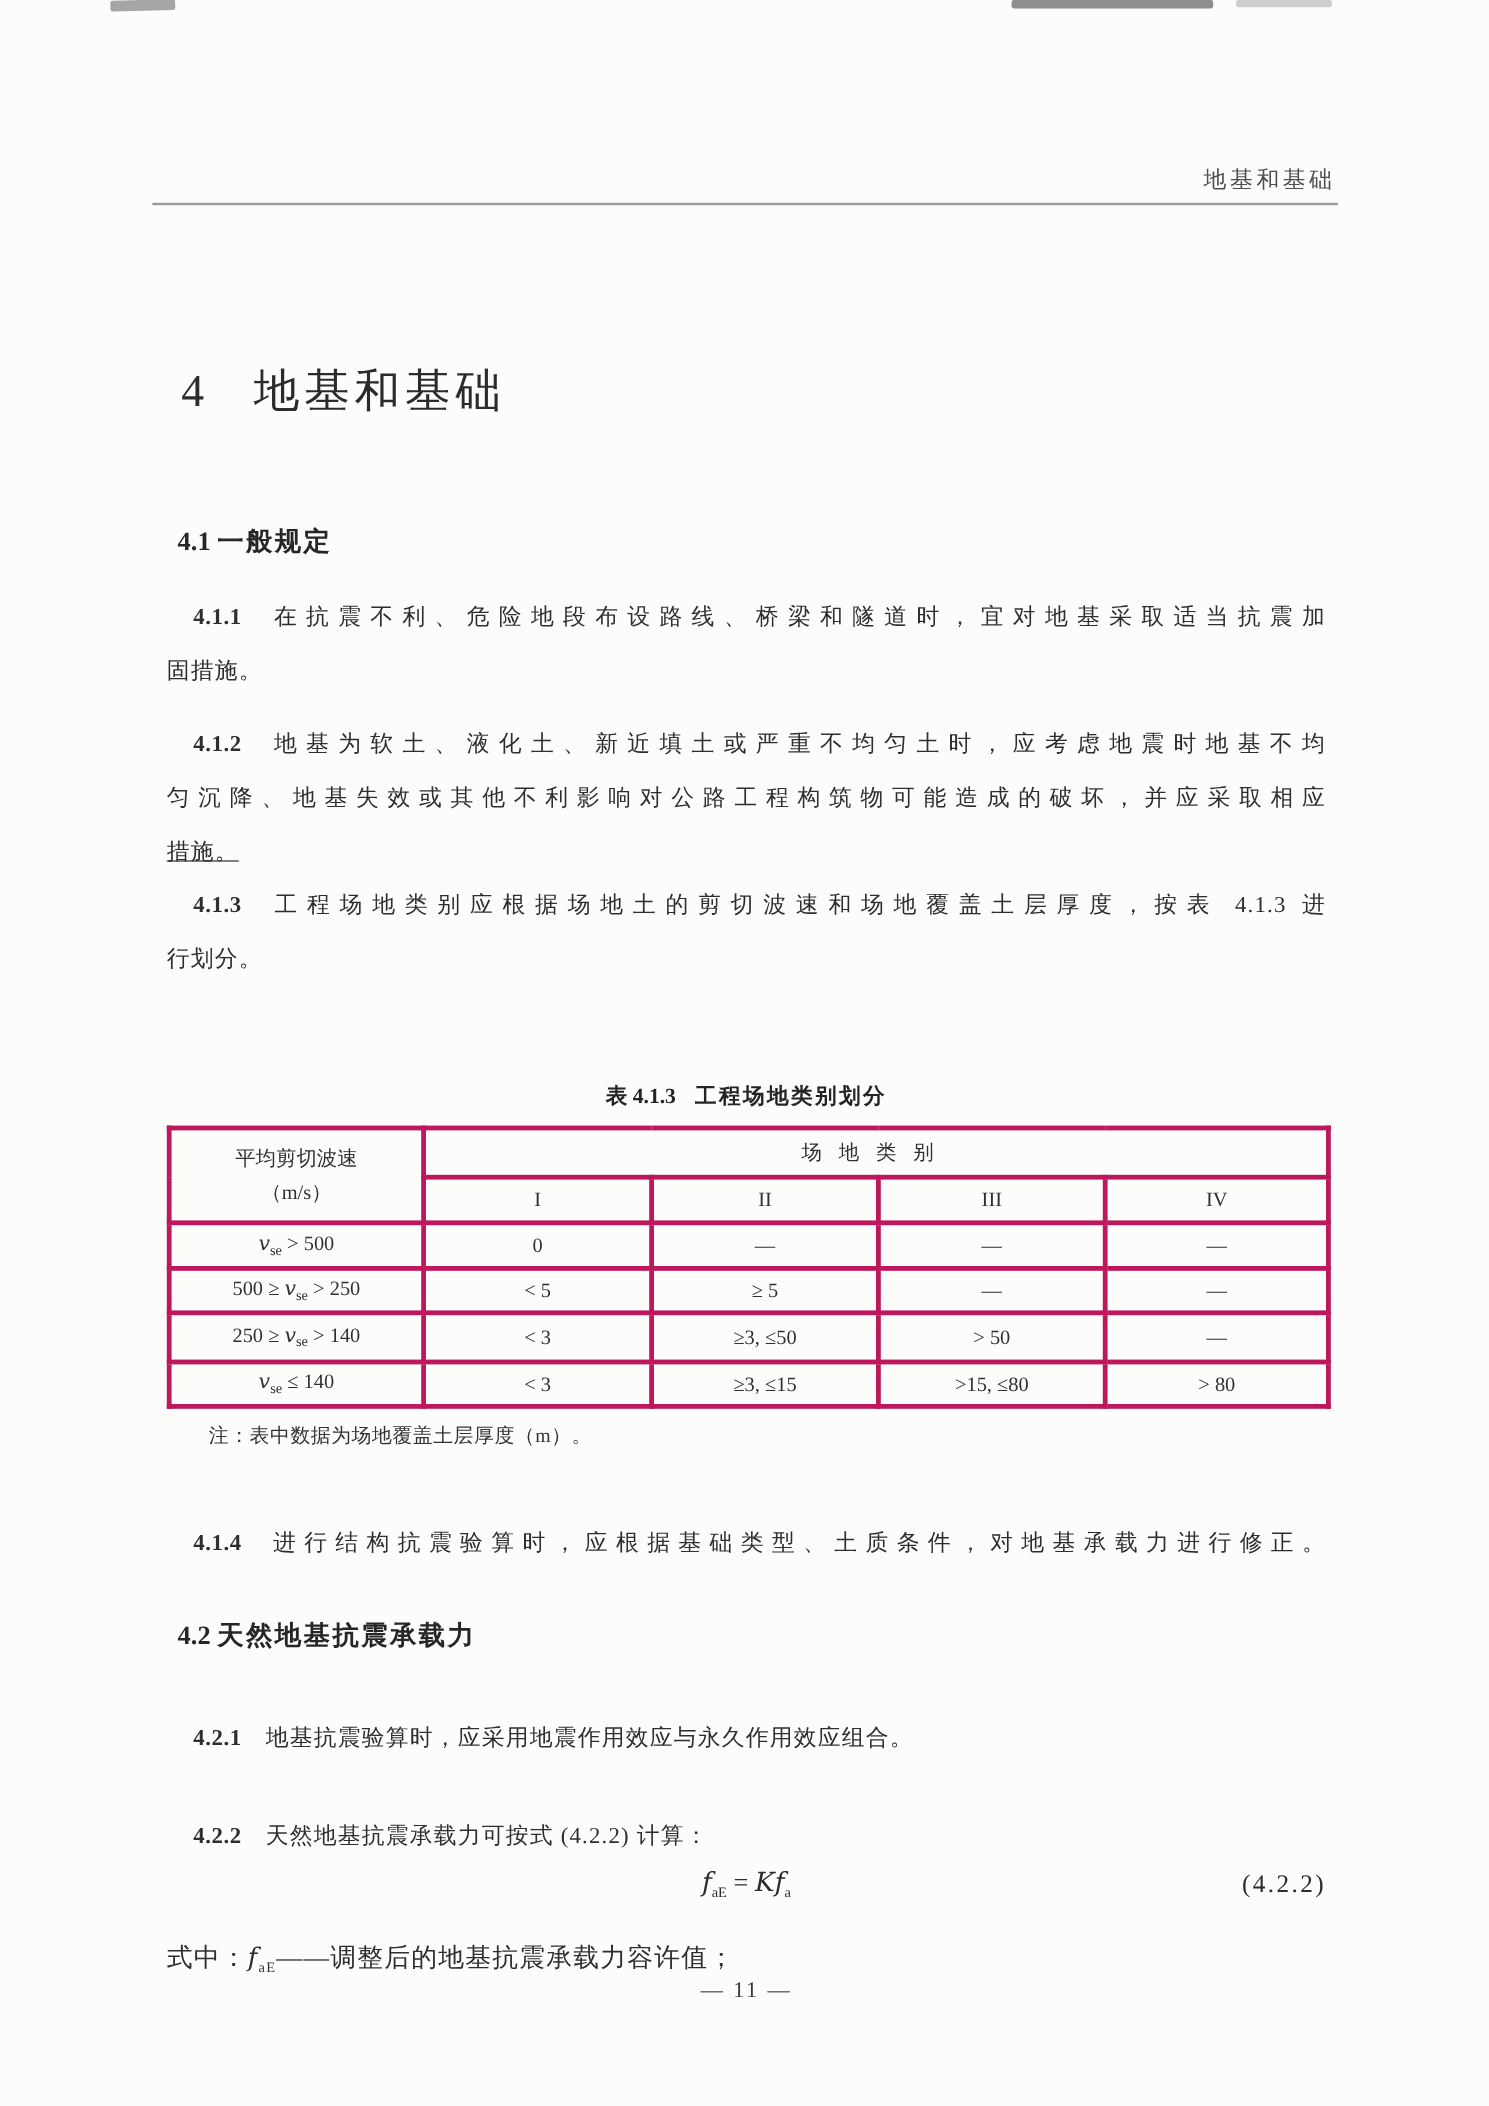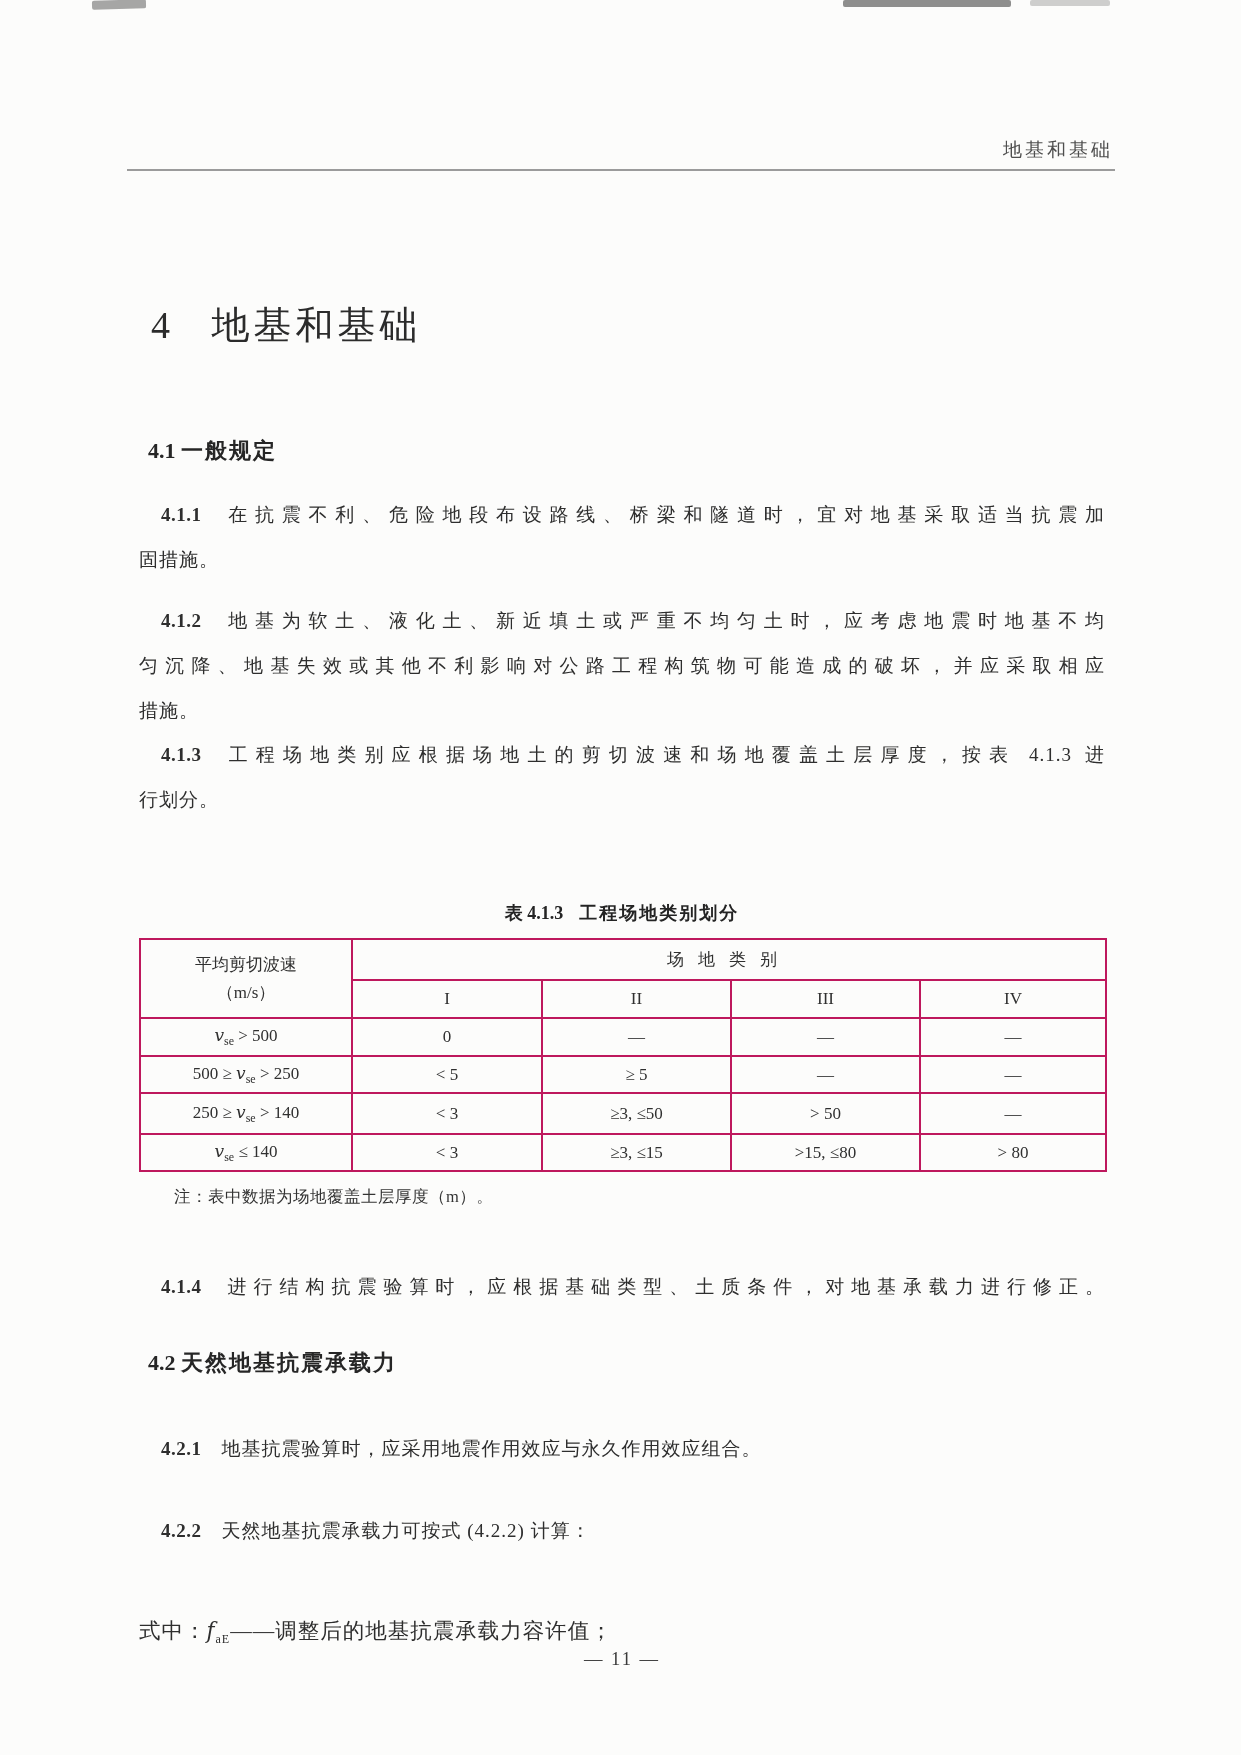--- a/index.html
+++ b/index.html
@@ -50,21 +50,21 @@
     font-size:18px;font-weight:bold;color:#242424;
   }
   .tbl-caption .cap-title{margin-left:16px;letter-spacing:2px;}
   
   table.site{
     position:absolute;left:139px;top:938px;width:966px;
     border-collapse:collapse;table-layout:fixed;
     font-size:17px;color:#303030;
   }
   table.site th,table.site td{
-    border:2px solid #be185d;
+    border:4px solid #be185d;
     text-align:center;vertical-align:middle;
     font-weight:normal;padding:0 4px;
     overflow:hidden;
   }
   table.site{border:2px solid #3c3c3c;}
   table.site .corner{line-height:1.6;}
   table.site .group{letter-spacing:14px;}
   table.site thead tr:nth-child(1){height:41px;}
   table.site thead tr:nth-child(2){height:38px;}
   table.site tbody tr:nth-child(1){height:38px;}
@@ -115,21 +115,21 @@
 
   <div class="abs pline indent fill" style="top:500px;">
     <span class="pnum">4.1.1</span><span>在抗震不利、危险地段布设路线、桥梁和隧道时，宜对地基采取适当抗震加</span>
   </div>
   <div class="abs pline" style="top:545px;">固措施。</div>
 
   <div class="abs pline indent fill" style="top:606px;">
     <span class="pnum">4.1.2</span><span>地基为软土、液化土、新近填土或严重不均匀土时，应考虑地震时地基不均</span>
   </div>
   <div class="abs pline fill" style="top:651px;">匀沉降、地基失效或其他不利影响对公路工程构筑物可能造成的破坏，并应采取相应</div>
-  <div class="abs pline" style="top:696px;">措施。</div>
+  <div class="abs pline" style="top:696px;text-decoration:underline;">措施。</div>
 
   <div class="abs pline indent fill" style="top:740px;">
     <span class="pnum">4.1.3</span><span>工程场地类别应根据场地土的剪切波速和场地覆盖土层厚度，按表 4.1.3 进</span>
   </div>
   <div class="abs pline" style="top:785px;">行划分。</div>
 
   <div class="abs tbl-caption">
     <span class="cap-label">表 4.1.3</span><span class="cap-title">工程场地类别划分</span>
   </div>
 
@@ -202,20 +202,26 @@
   </div>
 
   <div class="abs pline indent" style="top:1434px;">
     <span class="pnum">4.2.1</span><span>地基抗震验算时，应采用地震作用效应与永久作用效应组合。</span>
   </div>
 
   <div class="abs pline indent" style="top:1516px;">
     <span class="pnum">4.2.2</span><span>天然地基抗震承载力可按式 (4.2.2) 计算：</span>
   </div>
 
+  <div class="abs formula-row">
+    <div class="formula-center">
+      <span class="math">f</span><sub>aE</sub><span> = </span><span class="math">Kf</span><sub>a</sub>
+    </div>
+    <div class="eq-number">(4.2.2)</div>
+  </div>
 
   <div class="abs where-line">
     <span>式中：</span><span class="math">f</span><sub>aE</sub><span>——</span><span>调整后的地基抗震承载力容许值；</span>
   </div>
 
   <div class="abs page-num">— 11 —</div>
 
 </div>
 
 </body></html>

